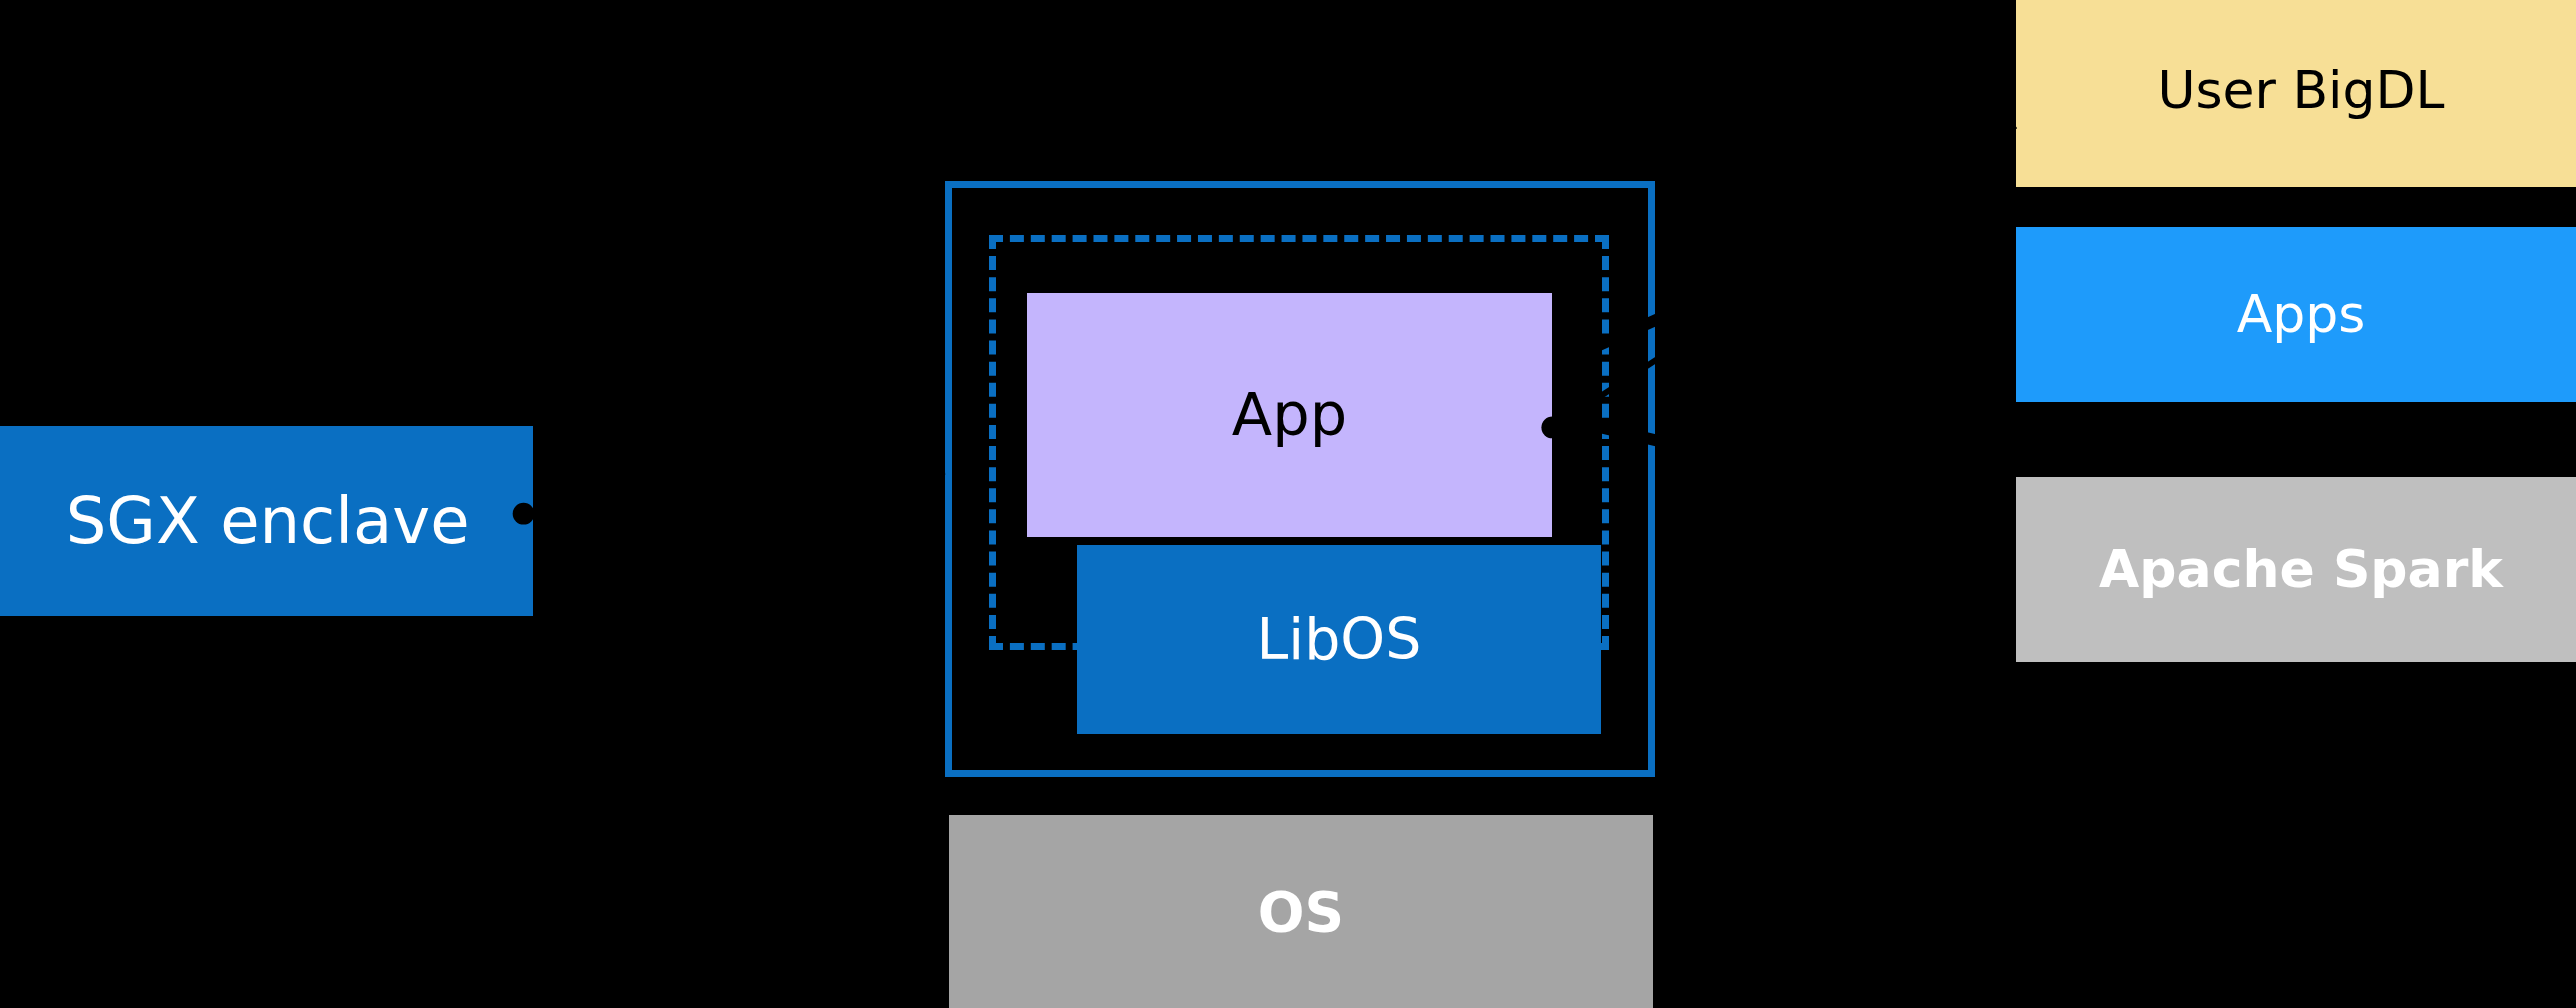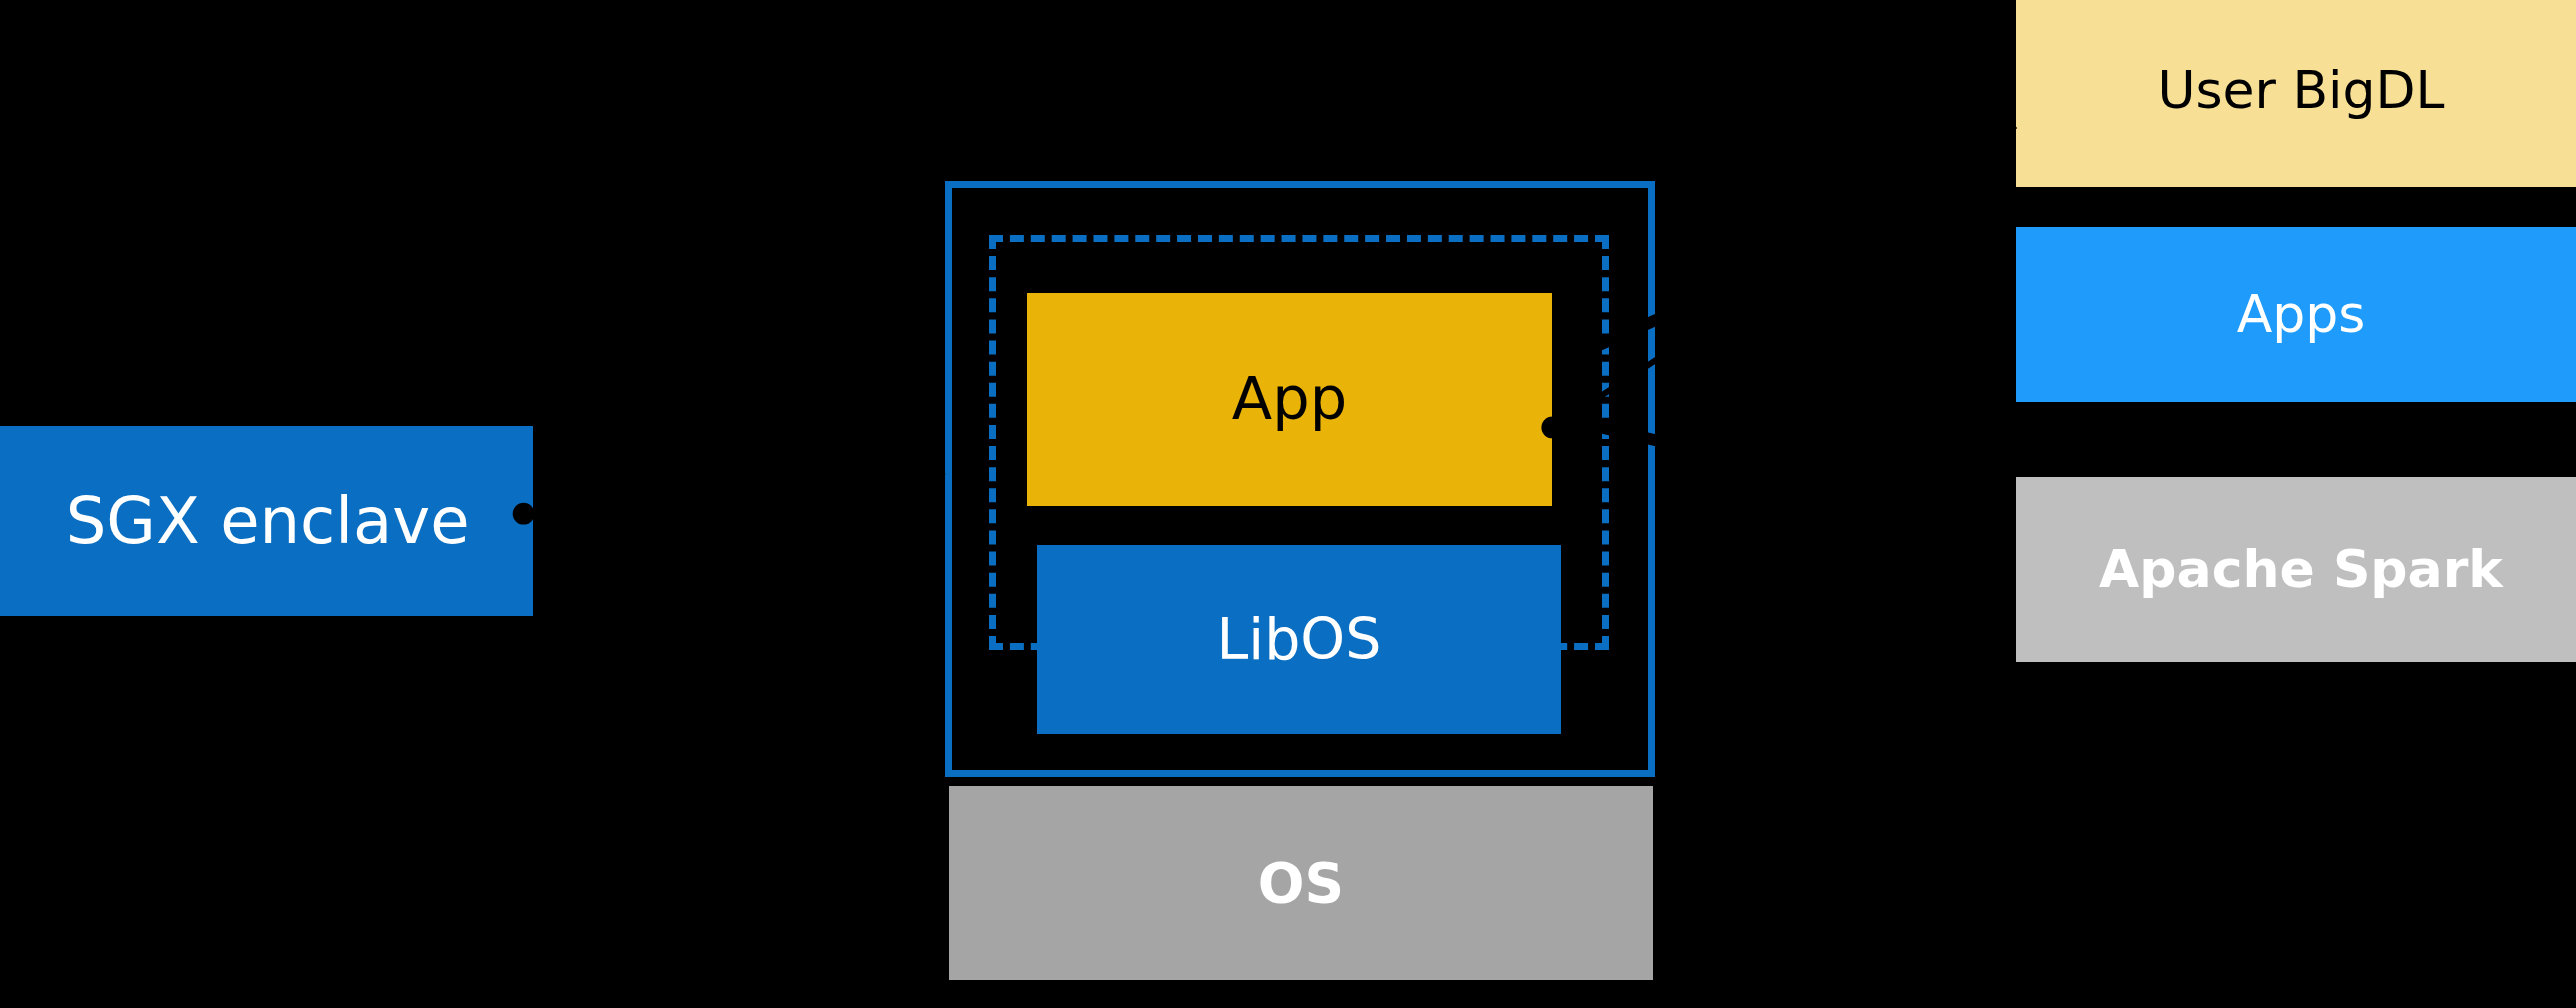--- a/index.html
+++ b/index.html
@@ -62,47 +62,47 @@
     height: 415px;
     border: 7.5px dashed #0A6FC2;
     background: transparent;
   }
 
   
   #app-box {
     left: 1027px;
     top: 293px;
     width: 525px;
-    height: 213px;
-    background: #eab308;
+    height: 244px;
+    background: #c4b5fd;
   }
   #app-box .lbl {
     color: #000000;
     font-size: 59px;
     font-weight: 400;
   }
 
   
   #libos-box {
-    left: 1037px;
+    left: 1077px;
     top: 545px;
     width: 524px;
     height: 189px;
     background: #0A6FC2;
   }
   #libos-box .lbl {
     color: #ffffff;
     font-size: 57px;
     font-weight: 400;
   }
 
   
   #os-box {
     left: 949px;
-    top: 786px;
+    top: 815px;
     width: 704px;
     height: 194px;
     background: #A5A5A5;
     justify-content: center;
   }
   #os-box .lbl {
     color: #ffffff;
     font-size: 55px;
     font-weight: 700;
   }

